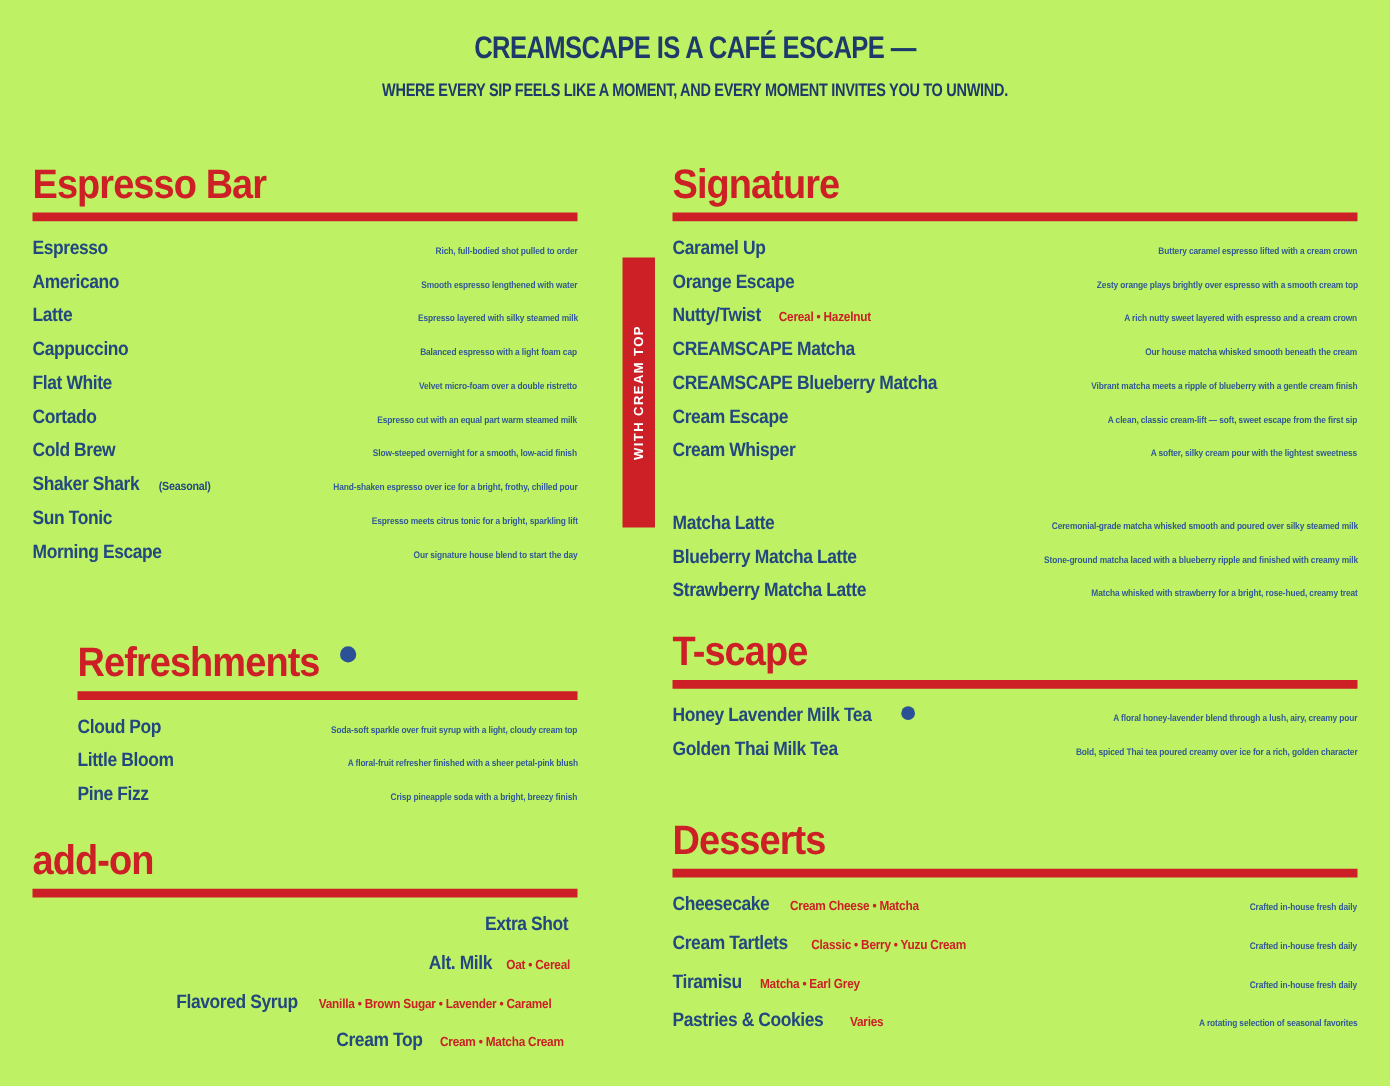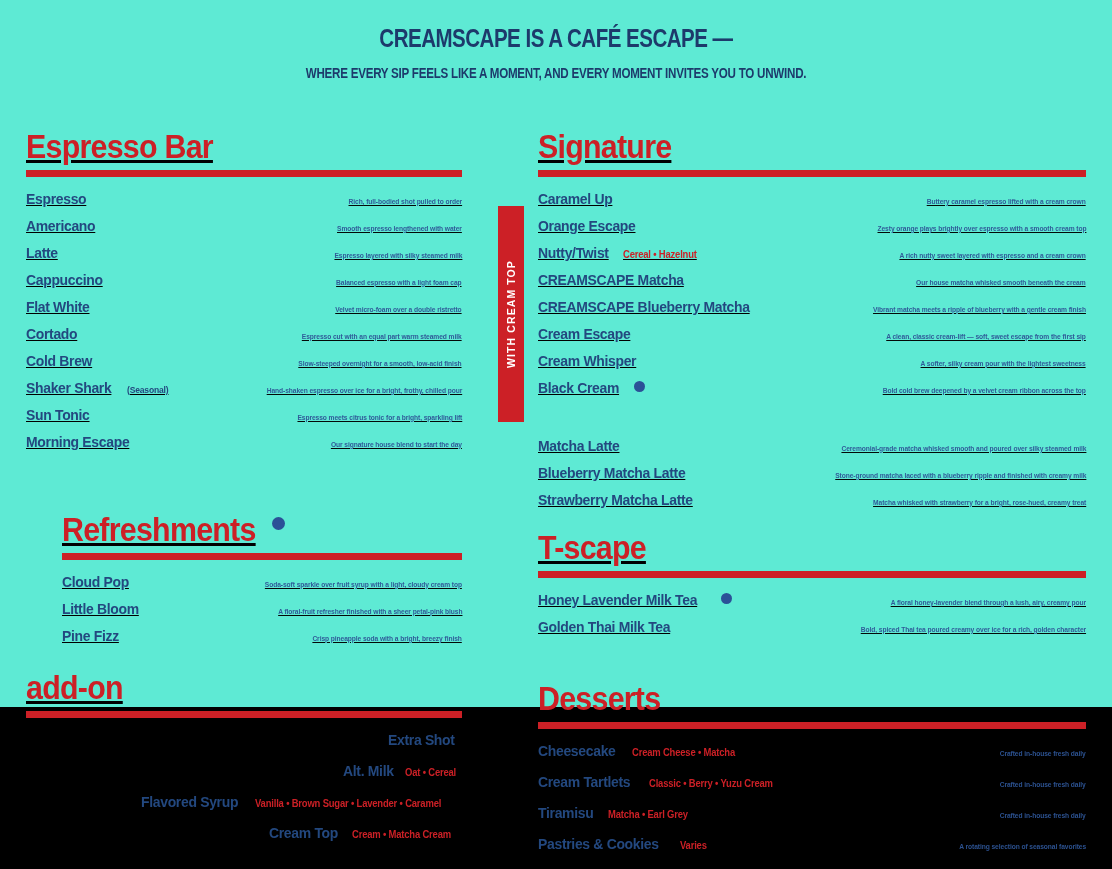--- a/index.html
+++ b/index.html
@@ -2,21 +2,21 @@
 <html><head>
 <meta charset="utf-8">
 <style>
   * { box-sizing: border-box; margin: 0; padding: 0; }
   html, body {
     width: 1112px; height: 869px;
     background: #000000;
     font-family: "Liberation Sans", sans-serif;
     overflow: hidden;
   }
-  .page { position: relative; width: 1112px; height: 707px; background: #5eead4; }
+  .page { position: relative; width: 1112px; height: 869px; background: #bef264; }
 
   
   .header { padding-top: 24px; text-align: center; }
   .header-title {
     color: #1d3a6b;
     font-size: 25px;
     font-weight: 900;
     letter-spacing: -0.6px;
     line-height: 1.15;
     font-stretch: condensed;
@@ -32,21 +32,21 @@
     transform: scaleX(0.80);
     white-space: nowrap;
   }
 
   
   .cols { position: absolute; top: 130px; left: 0; width: 1112px; }
   .col-left  { position: absolute; left: 26px;  width: 436px; }
   .col-right { position: absolute; left: 538px; width: 548px; }
 
   
-  .section { position: relative; text-decoration: underline; }
+  .section { position: relative; }
   .sec-head {
     display: flex; align-items: flex-end; gap: 6px;
   }
   .sec-title {
     color: #cc2026;
     font-weight: 900;
     font-size: 33px;
     letter-spacing: -0.8px;
     line-height: 1;
     transform: scaleX(0.92);
@@ -329,27 +329,20 @@
                 <span class="row-name">Cream Escape</span>
               </div>
             <div class="row-desc">A clean, classic cream-lift — soft, sweet escape from the first sip</div>
           </div>
           <div class="row">
             <div class="row-name-wrap">
                 <span class="row-name">Cream Whisper</span>
               </div>
             <div class="row-desc">A softer, silky cream pour with the lightest sweetness</div>
           </div>
-          <div class="row">
-            <div class="row-name-wrap">
-              <span class="row-name">Black Cream</span>
-              <span class="row-dot"></span>
-            </div>
-            <div class="row-desc">Bold cold brew deepened by a velvet cream ribbon across the top</div>
-          </div>
         </div>
 
         <div class="spacer-sm"></div>
 
         <div class="items">
           <div class="row">
             <div class="row-name-wrap">
                 <span class="row-name">Matcha Latte</span>
               </div>
             <div class="row-desc">Ceremonial-grade matcha whisked smooth and poured over silky steamed milk</div>

